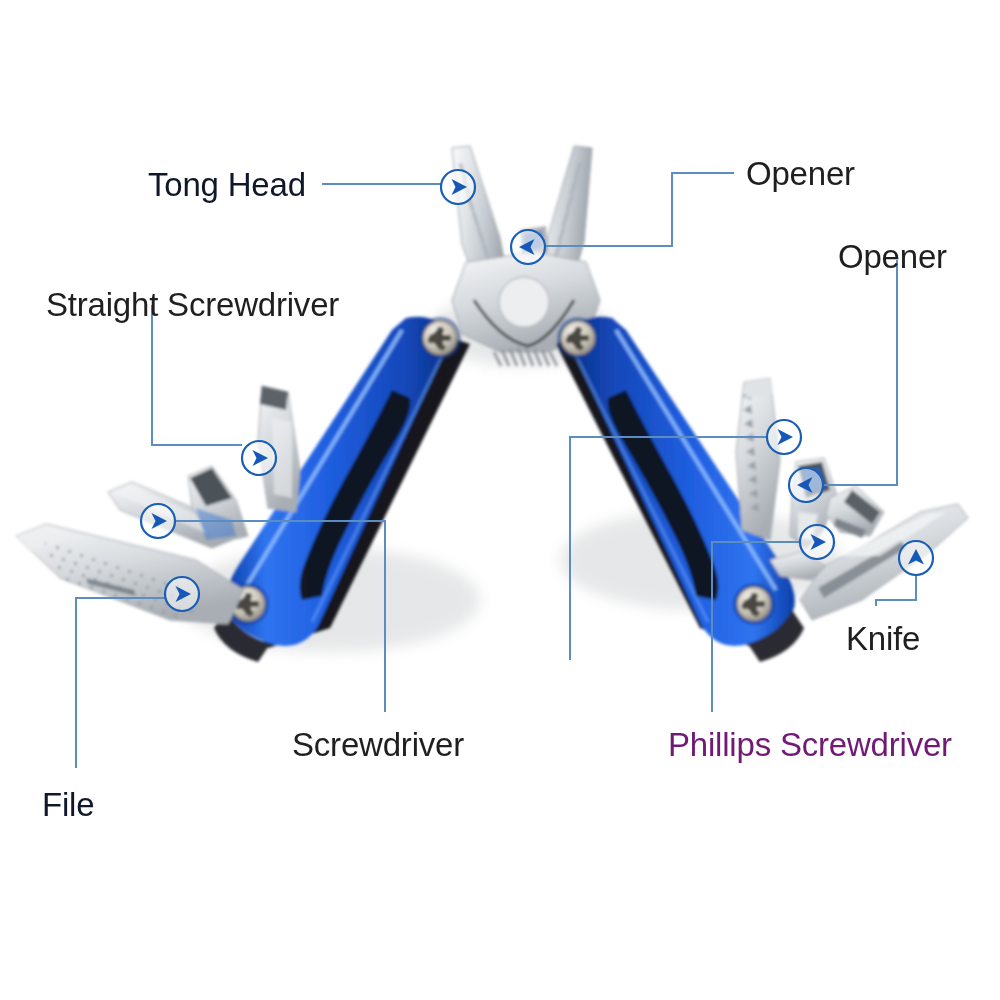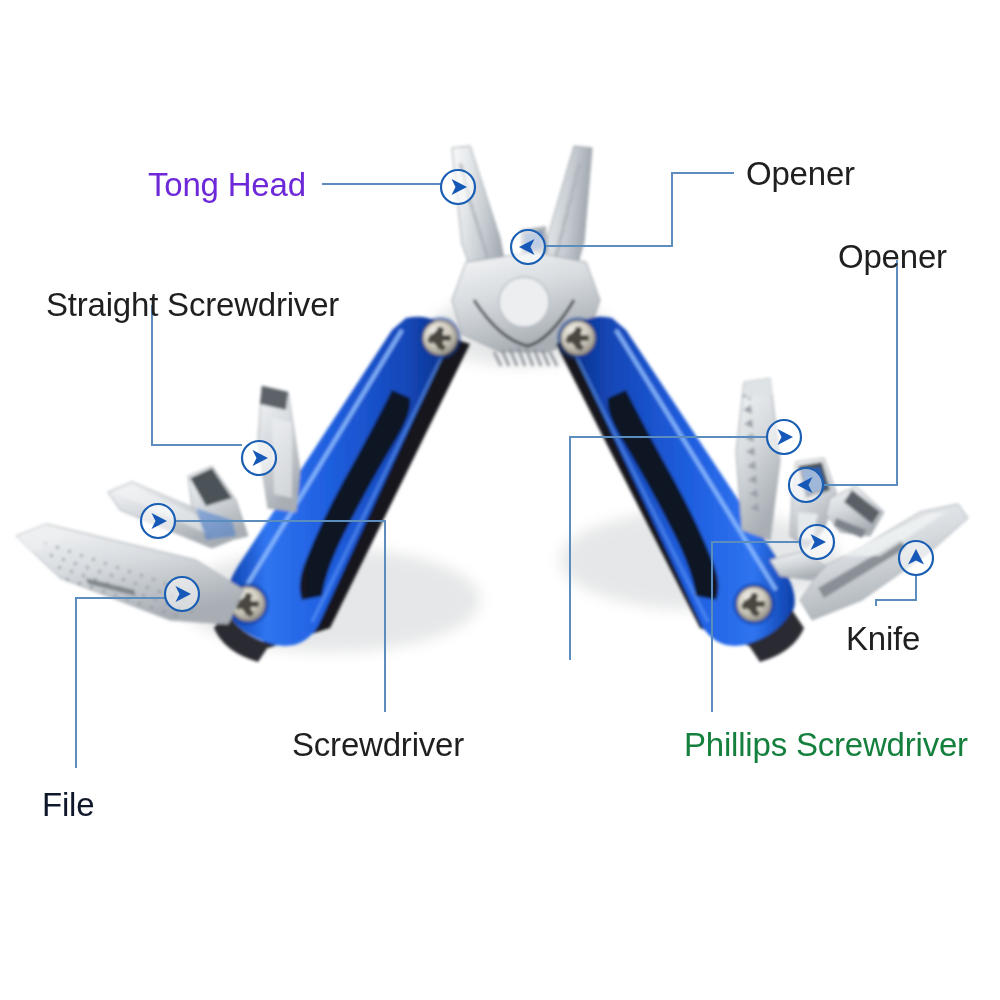--- a/index.html
+++ b/index.html
@@ -321,23 +321,23 @@
           <path d="M -6.5 -8 L 9 0 L -6.5 8 L -2.5 0 Z" fill="#1658b8" transform="rotate(0)"></path>
         </g>
         <g transform="translate(916,558)">
           <circle r="17" fill="rgba(255,255,255,0.55)" stroke="#1a5fb4" stroke-width="2.2"></circle>
           <path d="M -6.5 -8 L 9 0 L -6.5 8 L -2.5 0 Z" fill="#1658b8" transform="rotate(-90)"></path>
         </g>
       </g>
   </svg>
 
   <div class="layer" id="labels">
-      <div class="label" style="left: 148px; top: 168px; color: #6d28d9;">Tong Head</div>
+      <div class="label" style="left: 148px; top: 168px; color: #0f172a;">Tong Head</div>
       <div class="label" style="left: 746px; top: 157px; color: rgb(31, 31, 31);">Opener</div>
       <div class="label" style="left: 838px; top: 240px; color: rgb(31, 31, 31);">Opener</div>
       <div class="label" style="left: 26px; top: 288px; color: rgb(31, 31, 31); margin-left: 20px;">Straight Screwdriver</div>
       <div class="label" style="left: 292px; top: 728px; color: rgb(31, 31, 31);">Screwdriver</div>
       <div class="label" style="left: 42px; top: 788px; color: #0f172a;">File</div>
-      <div class="label" style="left: 684px; top: 728px; color: #15803d;">Phillips Screwdriver</div>
+      <div class="label" style="left: 668px; top: 728px; color: #701a75;">Phillips Screwdriver</div>
       <div class="label" style="left: 846px; top: 622px; color: rgb(31, 31, 31);">Knife</div>
     </div>
 
 </div>
 
 </body></html>

